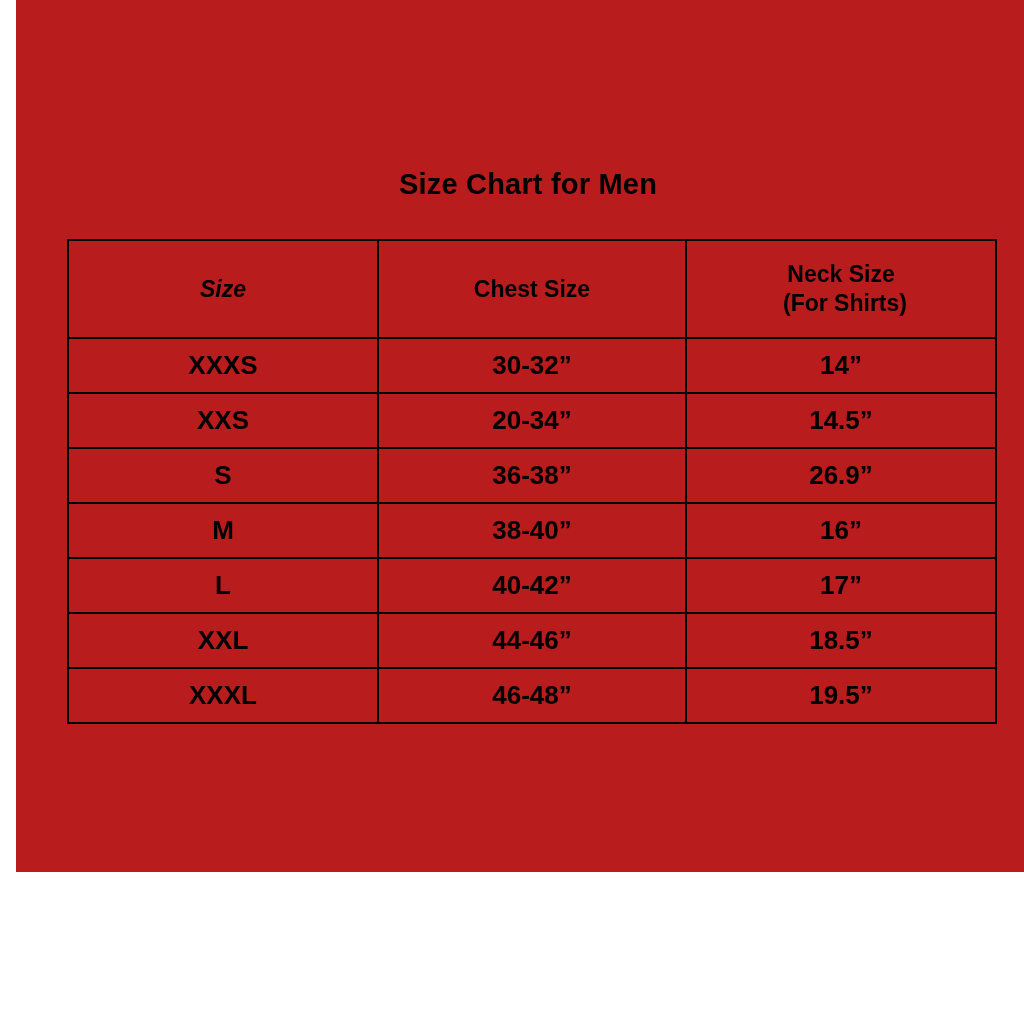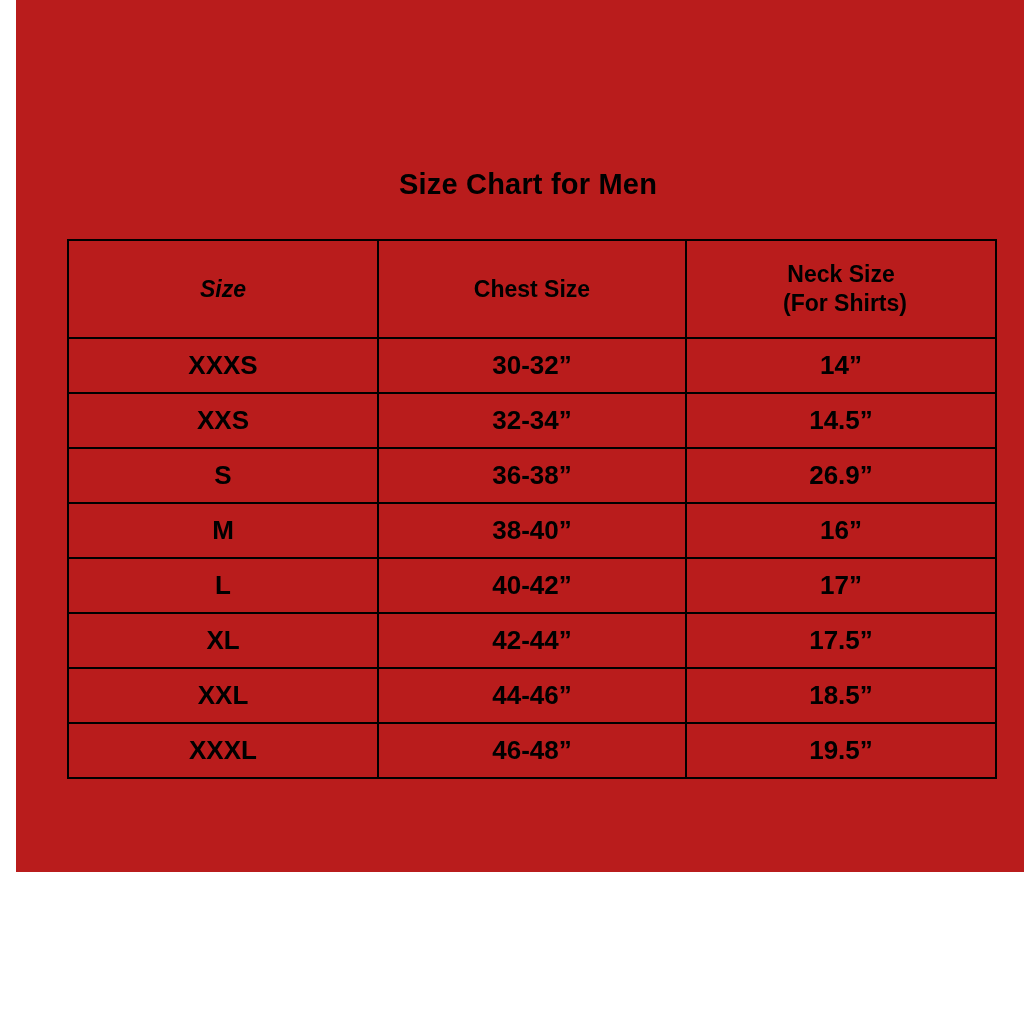--- a/index.html
+++ b/index.html
@@ -87,44 +87,39 @@
       </tr>
     </thead>
     <tbody>
       <tr>
         <td>XXXS</td>
         <td>30-32”</td>
         <td>14”</td>
       </tr>
       <tr>
         <td>XXS</td>
-        <td>32-34”</td>
+        <td>20-34”</td>
         <td>14.5”</td>
       </tr>
       <tr>
         <td>S</td>
         <td>36-38”</td>
         <td>26.9”</td>
       </tr>
       <tr>
         <td>M</td>
         <td>38-40”</td>
         <td>16”</td>
       </tr>
       <tr>
         <td>L</td>
         <td>40-42”</td>
         <td>17”</td>
       </tr>
       <tr>
-        <td>XL</td>
-        <td>42-44”</td>
-        <td>17.5”</td>
-      </tr>
-      <tr>
         <td>XXL</td>
         <td>44-46”</td>
         <td>18.5”</td>
       </tr>
       <tr>
         <td>XXXL</td>
         <td>46-48”</td>
         <td>19.5”</td>
       </tr>
     </tbody>

